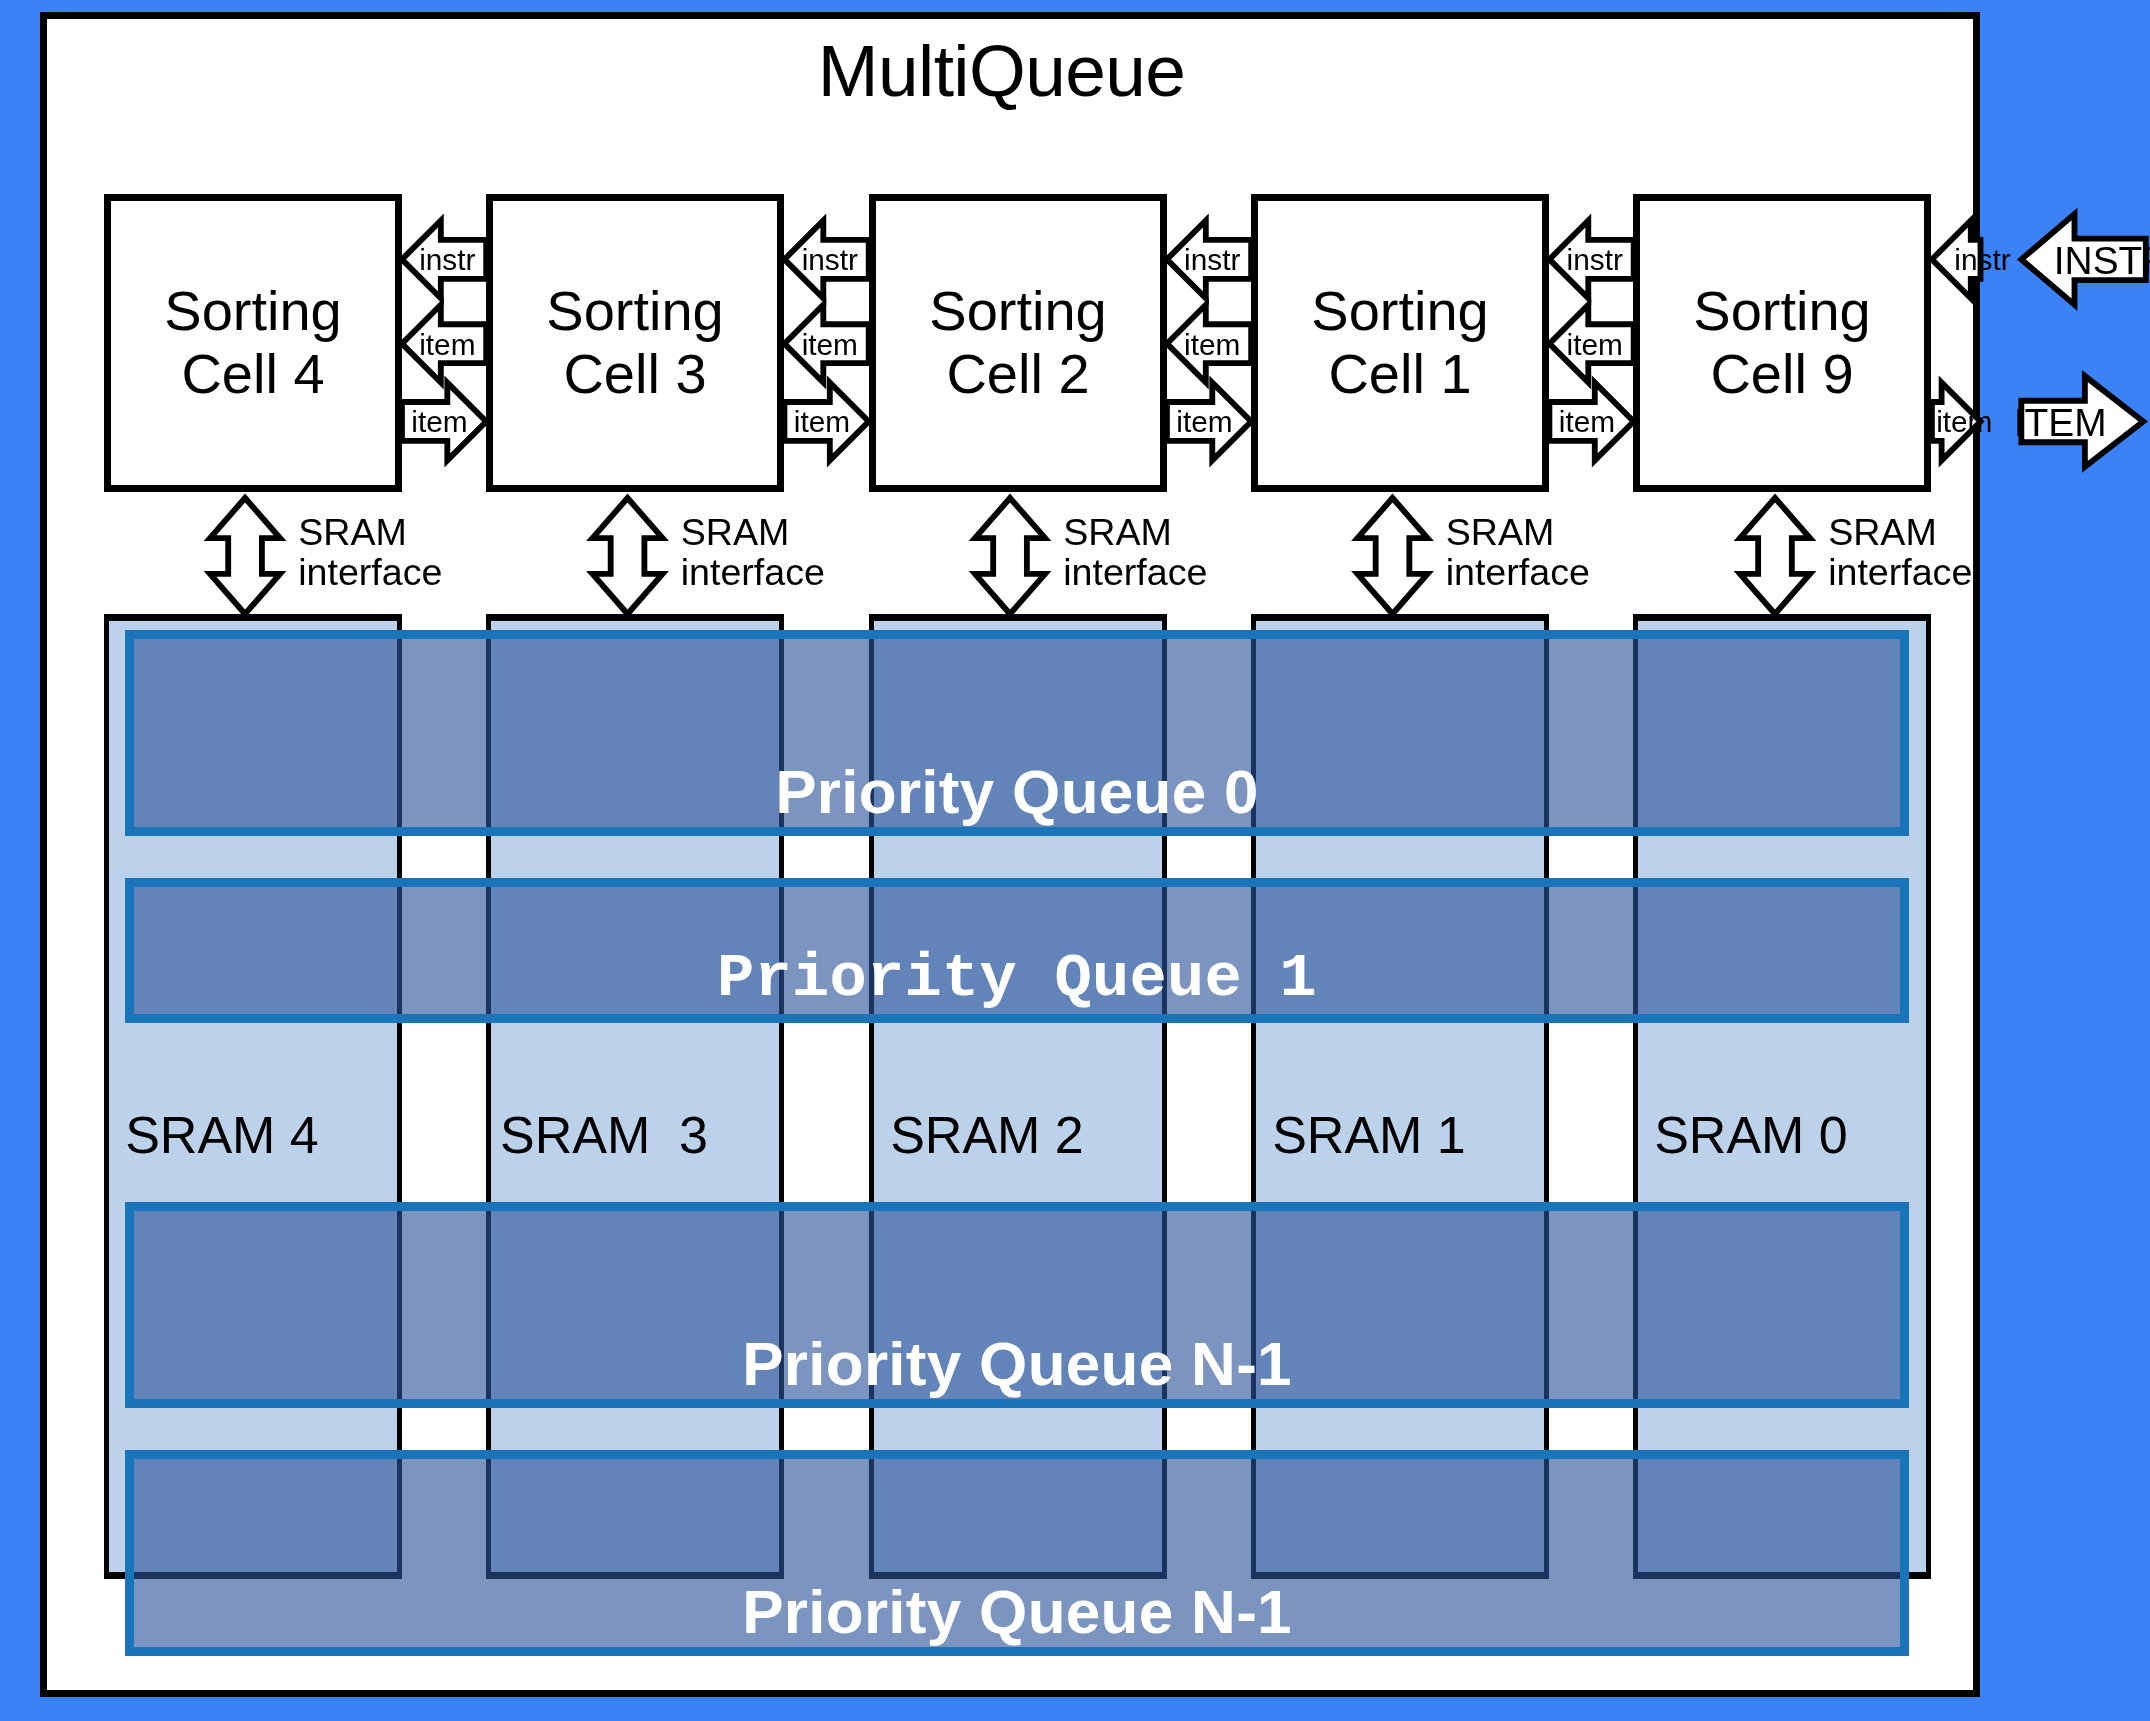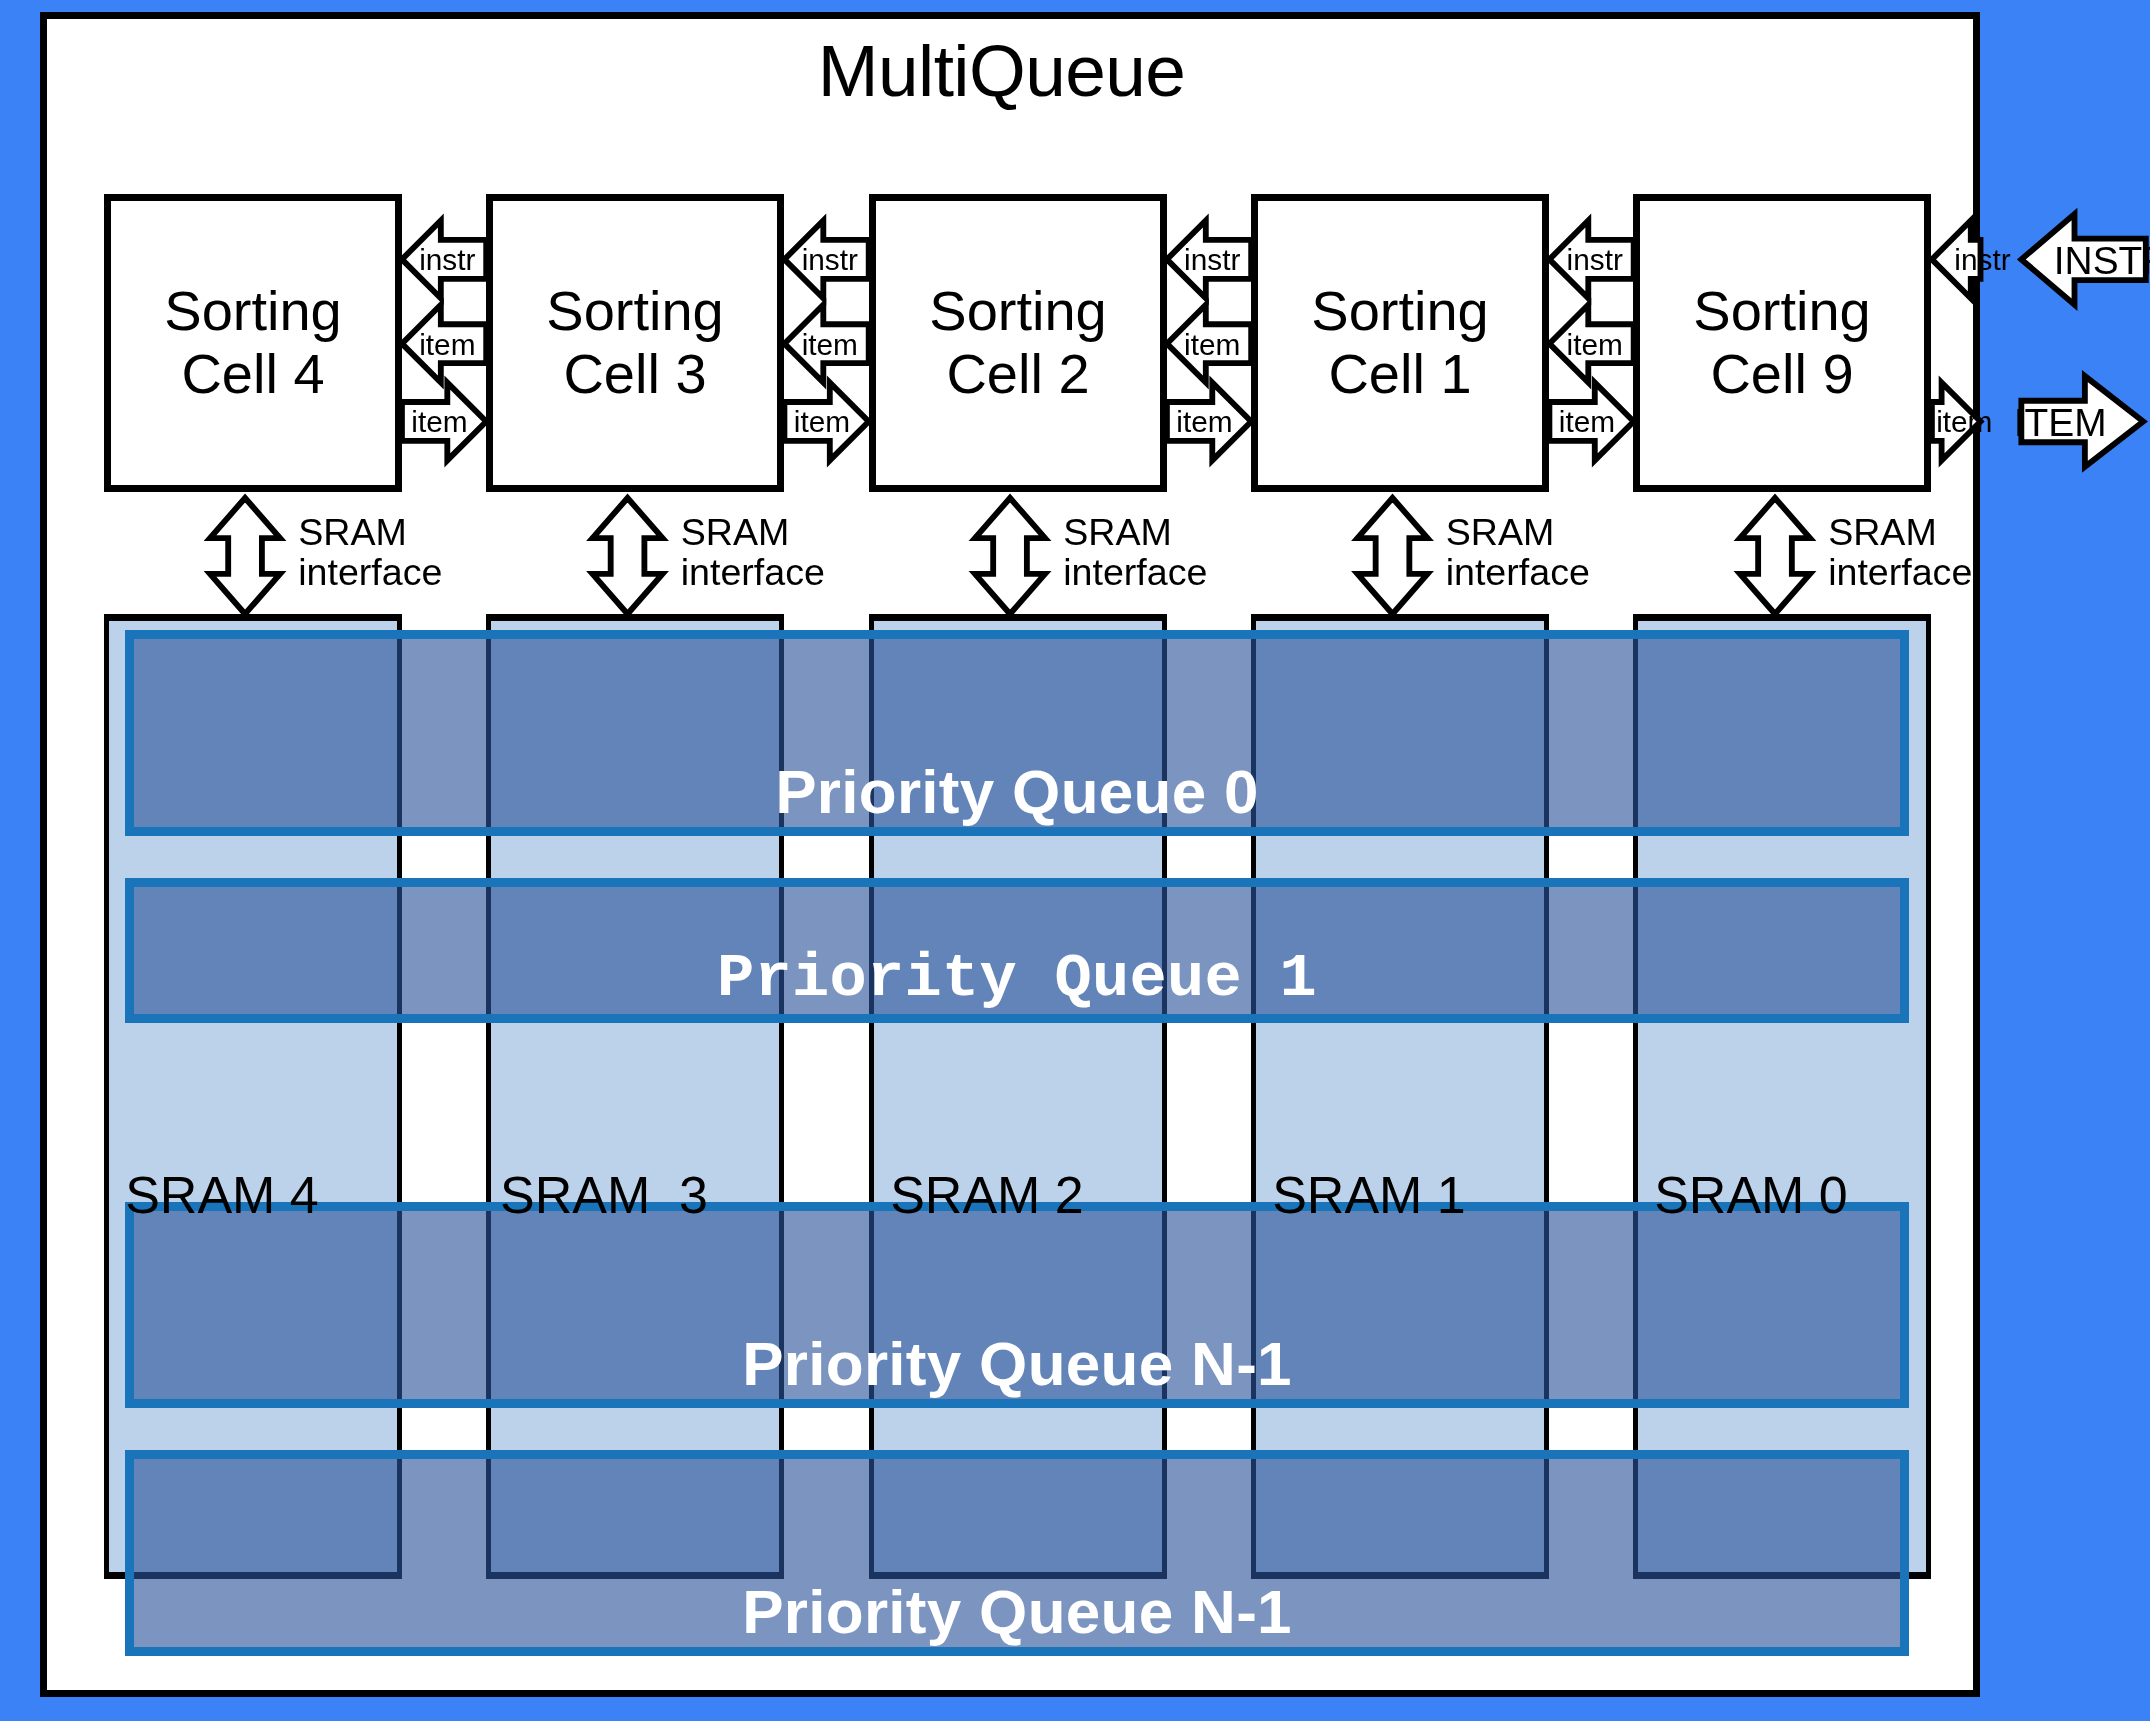--- a/index.html
+++ b/index.html
@@ -64,21 +64,21 @@
     height:965px;
     background:#bcd2ea;
     border-left:5.8px solid #000000;
     border-right:5.8px solid #000000;
     border-top:7.8px solid #000000;
     border-bottom:7.8px solid #000000;
     box-sizing:border-box;
   }
   .sramlabel{
     position:absolute;
-    top:1136px;
+    top:1076px;
     width:236px;
     height:117px;
     display:flex;
     align-items:center;
     justify-content:center;
     font-size:52px;
     color:#000000;
     white-space:pre;
     z-index:6;
   }

